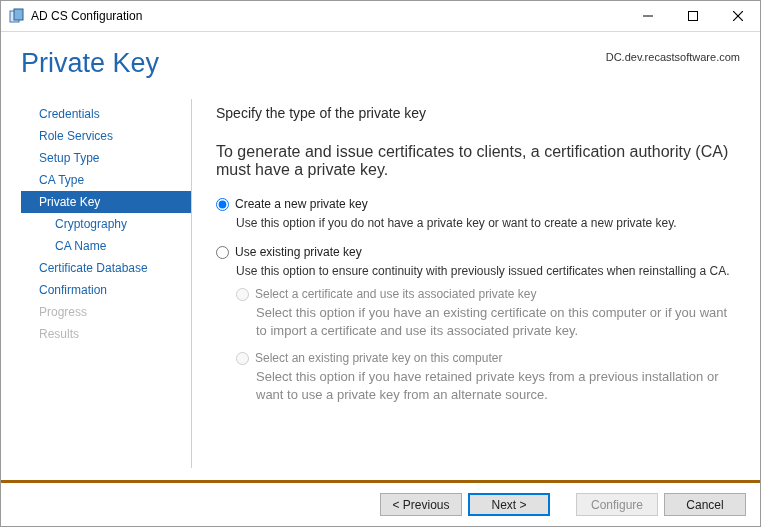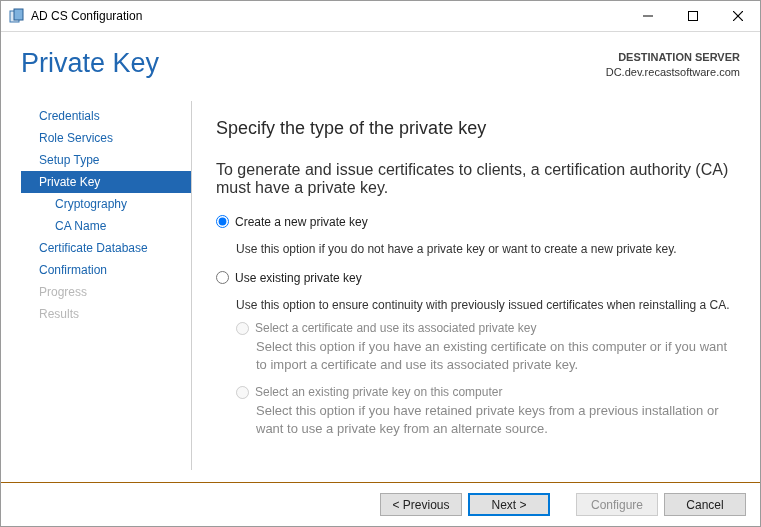--- a/index.html
+++ b/index.html
@@ -102,43 +102,43 @@
   .step.disabled {
     color: #b7b7b7;
     cursor: default;
   }
   .main {
     flex: 1;
     padding: 2px 4px 0 24px;
     overflow: hidden;
   }
   .main h2 {
-    font-size: 18px;
+    font-size: 14px;
     font-weight: 400;
     color: #2a2a2a;
-    margin: 15px 0 22px 0;
+    margin: 4px 0 22px 0;
   }
   .intro {
     font-size: 16px;
     color: #333;
     margin-bottom: 18px;
   }
   .opt {
     display: flex;
-    align-items: flex-start;
+    align-items: center;
     gap: 6px;
     font-size: 12px;
     color: #222;
     margin-bottom: 3px;
   }
   .opt input { margin:0; }
   .opt-desc {
     font-size: 12px;
     color: #333;
-    margin: 12px 0 14px 20px;
+    margin: 4px 0 14px 20px;
     line-height: 1.35;
   }
   .subopt {
     display: flex;
     align-items: center;
     gap: 6px;
     font-size: 12px;
     color: #8a8a8a;
     margin: 0 0 3px 20px;
   }
@@ -150,21 +150,21 @@
     line-height: 1.35;
   }
   .more-link {
     color: #1a65af;
     font-size: 12px;
     margin-top: 26px;
     display: inline-block;
   }
   
   .footer {
-    border-top: 1px solid #a16207;
+    border-top: 3px solid #a16207;
     padding: 10px 14px;
     display: flex;
     justify-content: flex-end;
     gap: 6px;
     background: #fff;
   }
   .btn {
     min-width: 82px;
     height: 23px;
     font-size: 12px;
@@ -216,31 +216,31 @@
         <line x1="0" y1="0" x2="10" y2="10" stroke="#000" stroke-width="1.2"></line>
         <line x1="10" y1="0" x2="0" y2="10" stroke="#000" stroke-width="1.2"></line>
       </svg>
     </div>
   </div>
 
   <div class="body">
     <div class="header-row">
       <h1 class="page-title">Private Key</h1>
       <div class="dest">
-        <div class="dest-label">DESTINATION SERVER</div>
         <div>DC.dev.recastsoftware.com</div>
       </div>
     </div>
 
     <div class="columns">
 
       <div class="sidebar">
         <div class="step">Credentials</div>
         <div class="step">Role Services</div>
         <div class="step">Setup Type</div>
+        <div class="step">CA Type</div>
         <div class="step active">Private Key</div>
         <div class="step sub">Cryptography</div>
         <div class="step sub">CA Name</div>
         <div class="step">Certificate Database</div>
         <div class="step">Confirmation</div>
         <div class="step disabled">Progress</div>
         <div class="step disabled">Results</div>
       </div>
 
       <div class="main">

